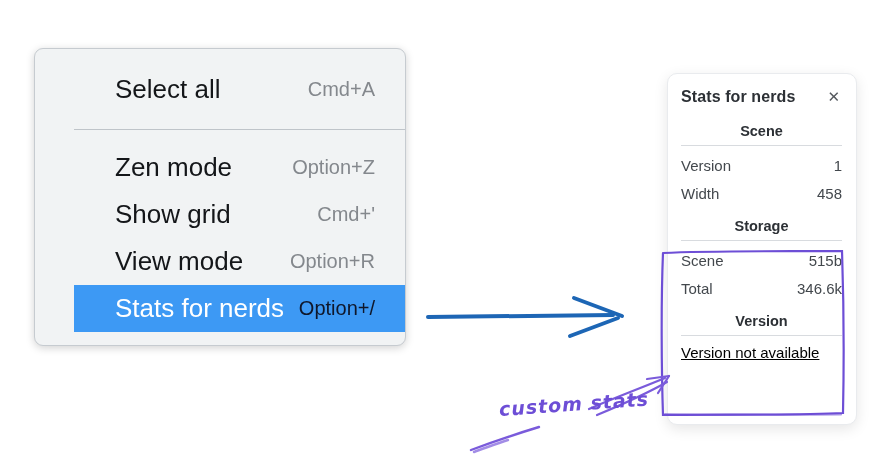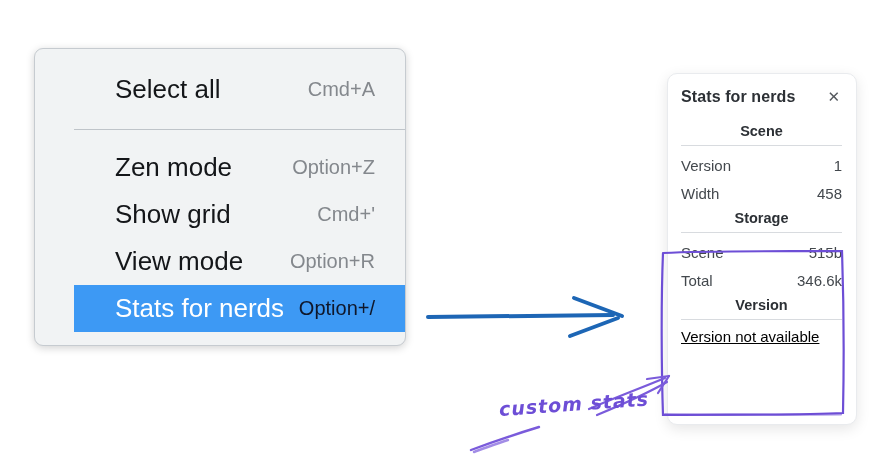--- a/index.html
+++ b/index.html
@@ -38,21 +38,21 @@
     font-size:15px; color:#3d4247;
   }
   .panel-header { display:flex; justify-content:space-between; align-items:center; }
   .panel-title { font-weight:bold; font-size:16px; color:#2c3035; letter-spacing:0.1px; }
   .close-btn { font-size:15px; color:#55595e; cursor:pointer; line-height:1; padding:2px; }
   .sec-title { text-align:center; font-weight:bold; font-size:14.5px; color:#2c3035; margin-top:17px; }
   .sec-rule { height:1px; background:#d8dbdf; margin-top:6px; }
   .sec-rows { margin-top:6px; }
   .stat-row { display:flex; justify-content:space-between; line-height:28px; color:#43484d; }
   .sec-message { line-height:30px; color:#000000; margin-top:2px;text-decoration:underline; }
-  .sec-storage .sec-title, .sec-version .sec-title { margin-top:2px; }
+  .sec-storage .sec-title, .sec-version .sec-title { margin-top:10px; }
 
   
   .overlay { position:absolute; left:0; top:0; width:873px; height:461px; pointer-events:none; }
   .annotation-label {
     position:absolute; left:499px; top:398px; width:160px;
     font-family:"DejaVu Sans", sans-serif; font-style:italic; font-weight:bold;
     font-size:19px; letter-spacing:1px; color:#6d4ed6;
     transform:rotate(-4deg); transform-origin:left center; white-space:nowrap;
   }
 </style>

